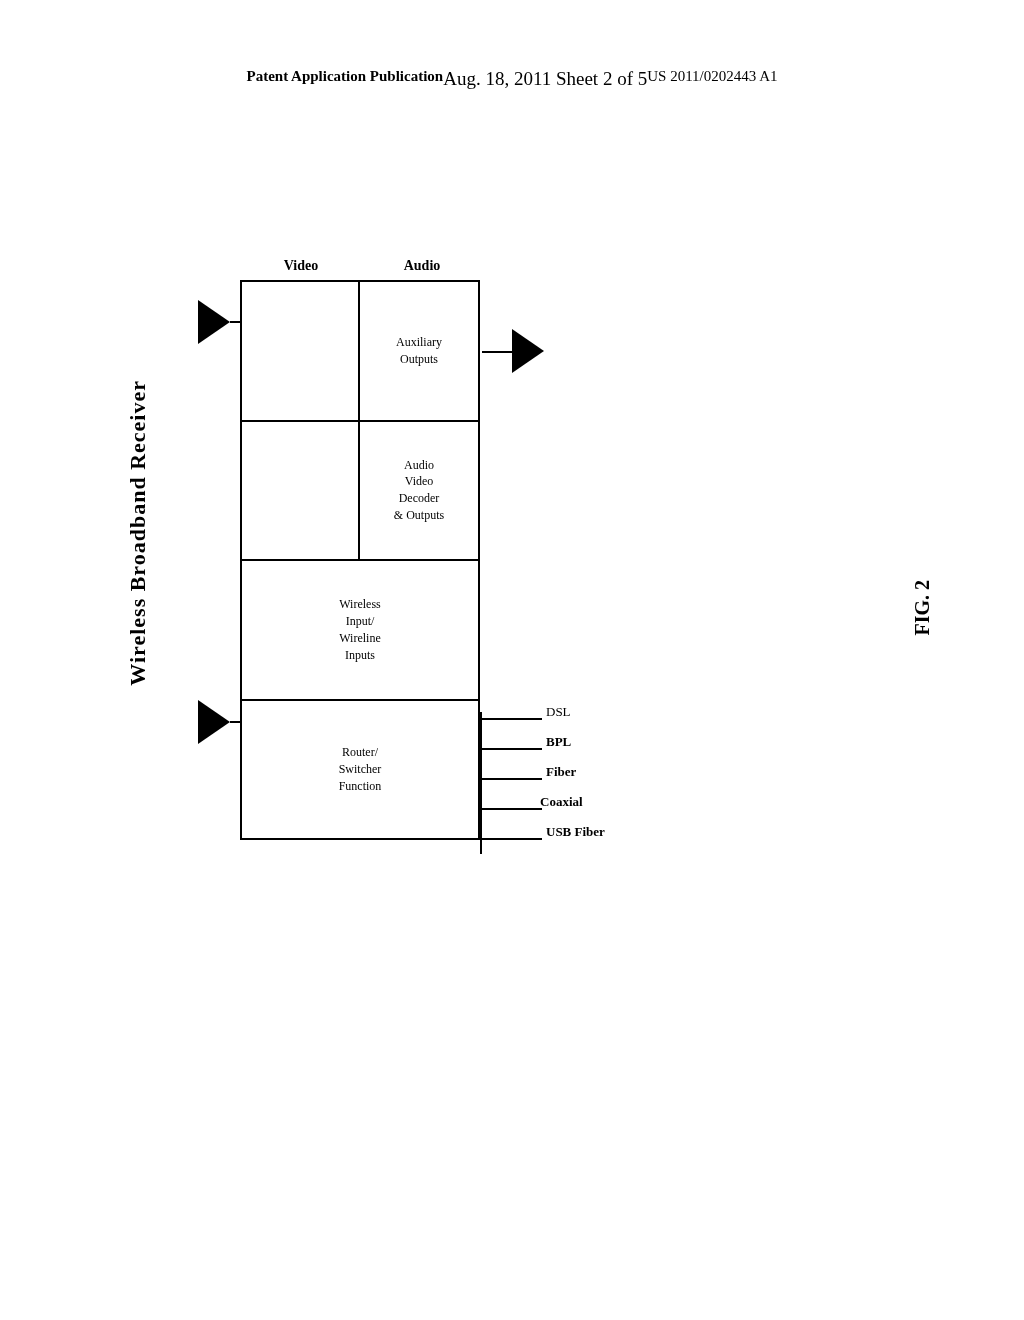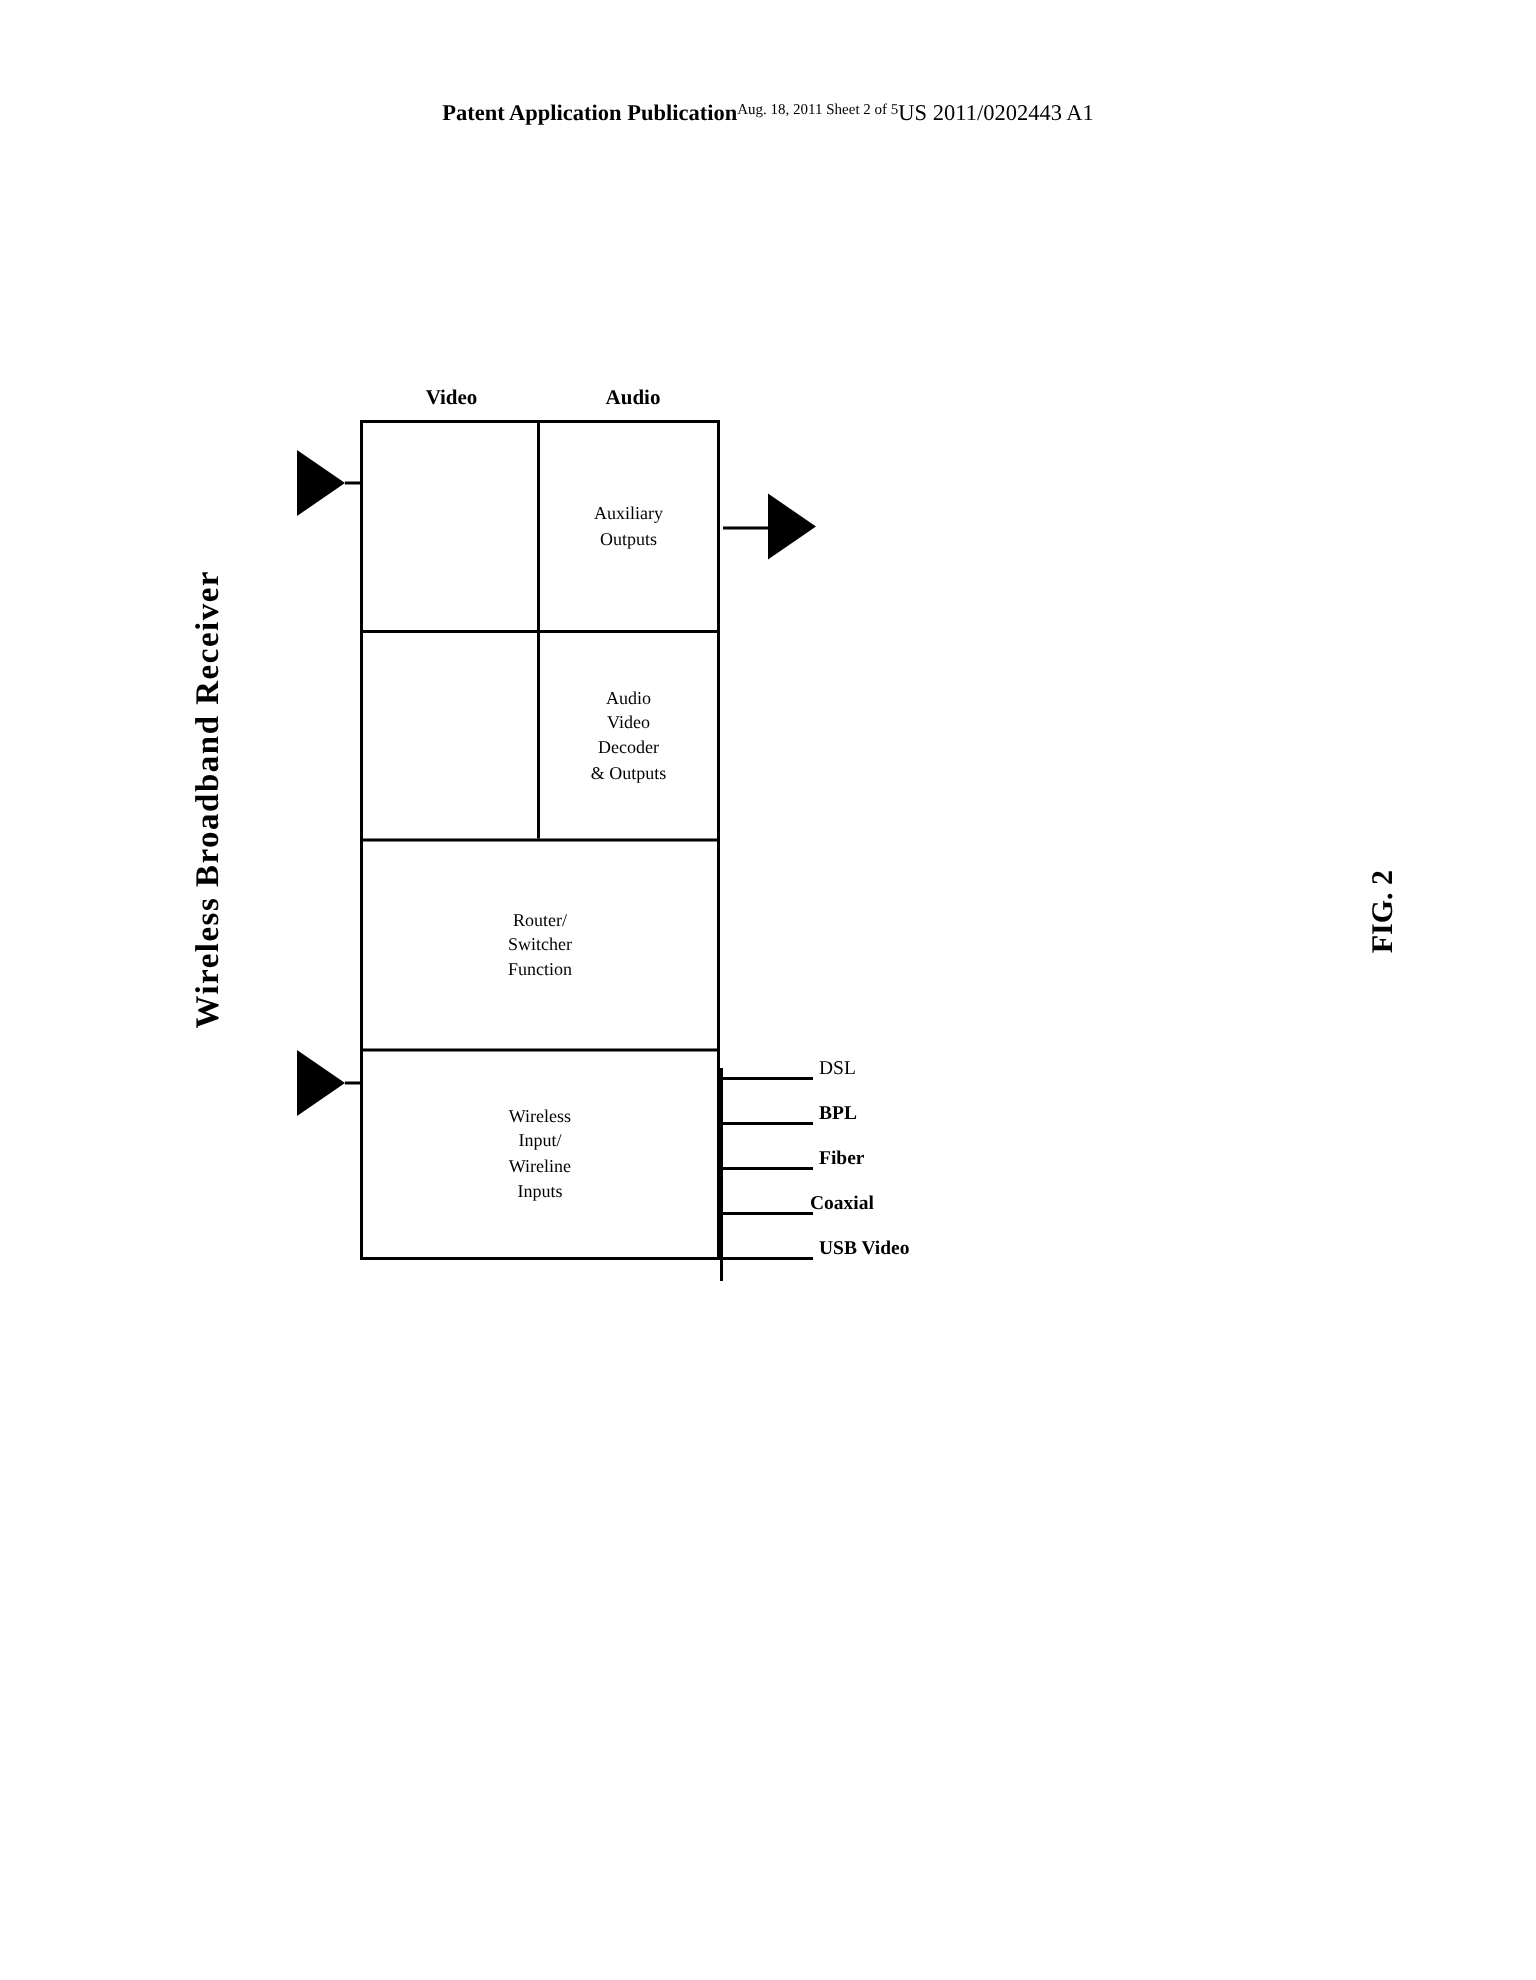--- a/index.html
+++ b/index.html
@@ -21,21 +21,21 @@
       justify-content: center;
       padding: 0 105px;
     }
 
     .header-left {
       font-size: 15px;
       font-weight: bold;
     }
 
     .header-center {
-      font-size: 10px;
+      font-size: 19px;
     }
 
     .header-right {
       font-size: 15px;
     }
 
     .diagram-container {
       position: absolute;
       top: 200px;
       left: 60px;
@@ -162,31 +162,31 @@
     <div class="block-row block-av">
       <div style="width:50%; border-right:2px solid #000; height:100%; display:flex; align-items:center; justify-content:center;">
         <span class="block-text"></span>
       </div>
       <div style="width:50%; height:100%; display:flex; align-items:center; justify-content:center;">
         <span class="block-text">Audio<br>Video<br>Decoder<br>&amp; Outputs</span>
       </div>
     </div>
 
 
+    <div class="block-row block-inputs">
+      <div style="width:100%; height:100%; display:flex; align-items:center; justify-content:center;">
+        <span class="block-text">Wireless<br>Input/<br>Wireline<br>Inputs</span>
+      </div>
+    </div>
+
     <div class="block-row block-router">
       <div style="width:100%; height:100%; display:flex; align-items:center; justify-content:center;">
         <span class="block-text">Router/<br>Switcher<br>Function</span>
       </div>
     </div>
-
-    <div class="block-row block-inputs">
-      <div style="width:100%; height:100%; display:flex; align-items:center; justify-content:center;">
-        <span class="block-text">Wireless<br>Input/<br>Wireline<br>Inputs</span>
-      </div>
-    </div>
   </div>
 
   <div style="position:absolute; top:100px; left:138px;">
     <div style="width:0;height:0;border-top:22px solid transparent;border-bottom:22px solid transparent;border-left:32px solid #000;"></div>
   </div>
 
   <div style="position:absolute; top:121px; left:170px; width:12px; height:2px; background:#000;"></div>
 
   <div style="position:absolute; top:500px; left:138px;">
     <div style="width:0;height:0;border-top:22px solid transparent;border-bottom:22px solid transparent;border-left:32px solid #000;"></div>
@@ -210,17 +210,17 @@
   <div style="position:absolute; top:548px; left:422px; width:60px; height:2px; background:#000;"></div>
   <div style="position:absolute; top:534px; left:486px; font-size:13px; font-weight:bold;text-align:center;">BPL</div>
 
   <div style="position:absolute; top:578px; left:422px; width:60px; height:2px; background:#000;"></div>
   <div style="position:absolute; top:564px; left:486px; font-size:13px; font-weight:bold;">Fiber</div>
 
   <div style="position:absolute; top:608px; left:422px; width:60px; height:2px; background:#000;"></div>
   <div style="position:absolute; top:594px; left:480px; font-size:13px; font-weight:bold;">Coaxial</div>
 
   <div style="position:absolute; top:638px; left:422px; width:60px; height:2px; background:#000;"></div>
-  <div style="position:absolute; top:624px; left:486px; font-size:13px; font-weight:bold;">USB Video</div>
+  <div style="position:absolute; top:624px; left:486px; font-size:13px; font-weight:bold;">USB Fiber</div>
 
 </div>
 
 <div style="position:absolute; top:580px; right:90px; font-size:20px; font-weight:bold; writing-mode:vertical-rl; transform:rotate(180deg);">FIG. 2</div>
 
 </body></html>

